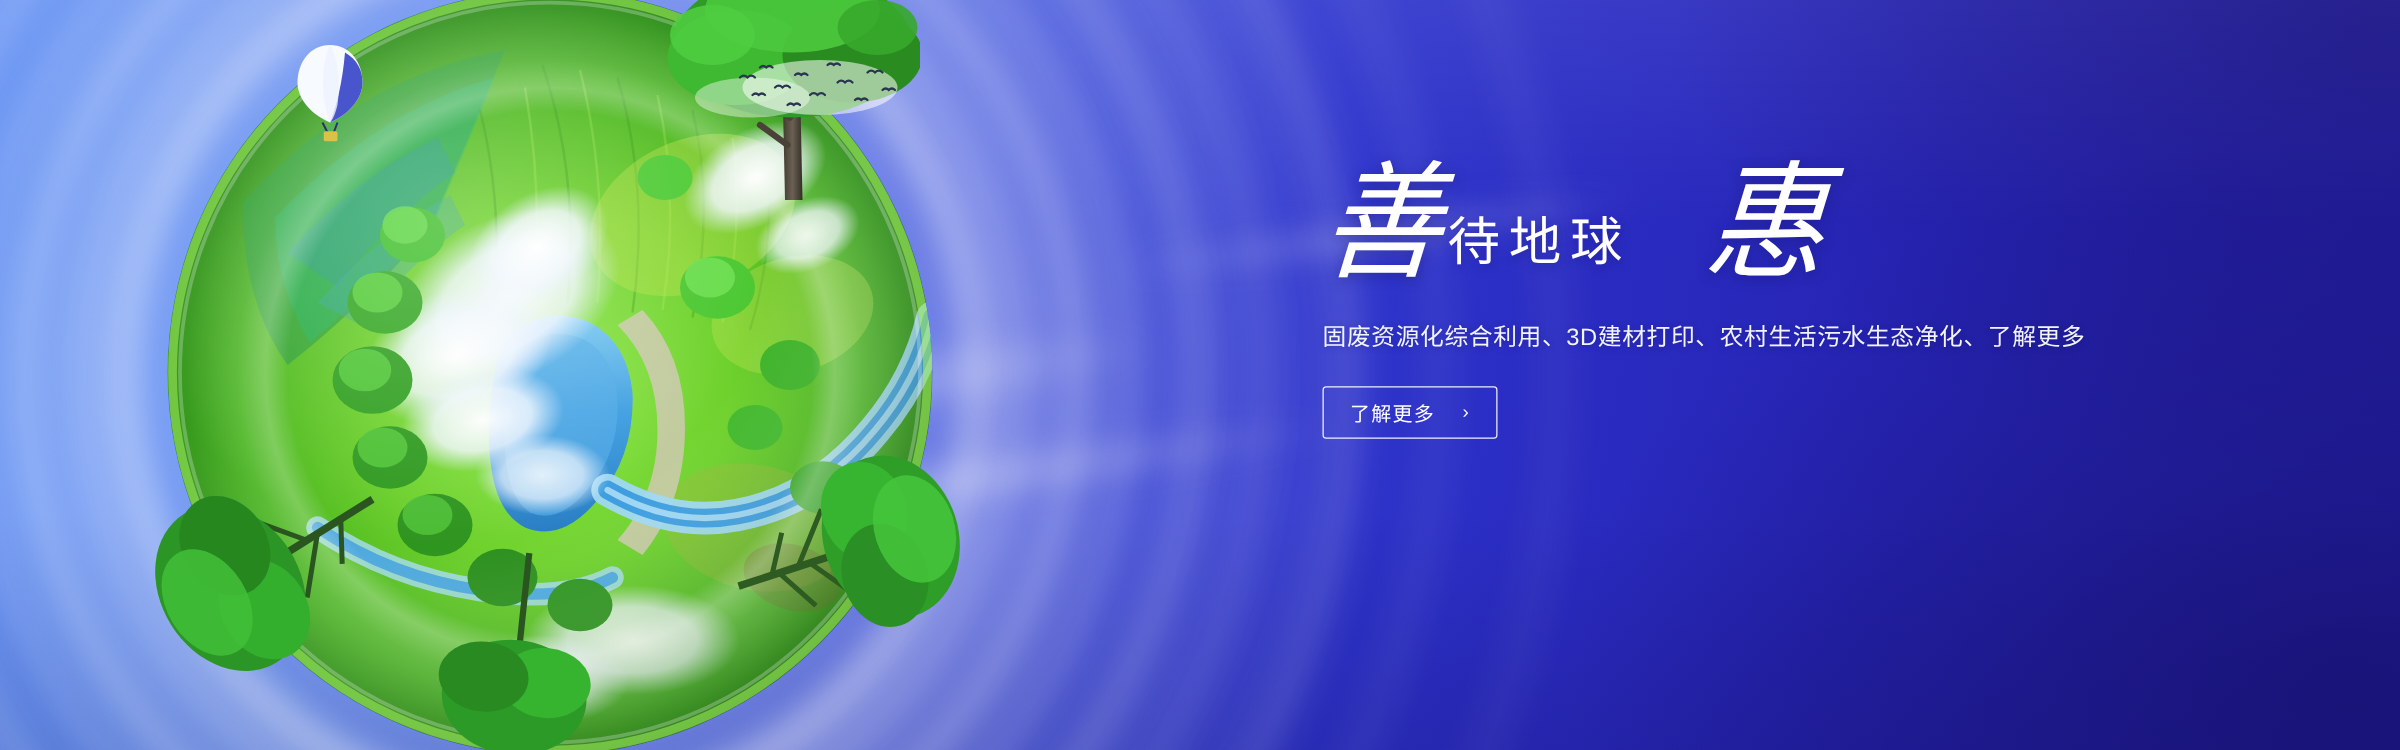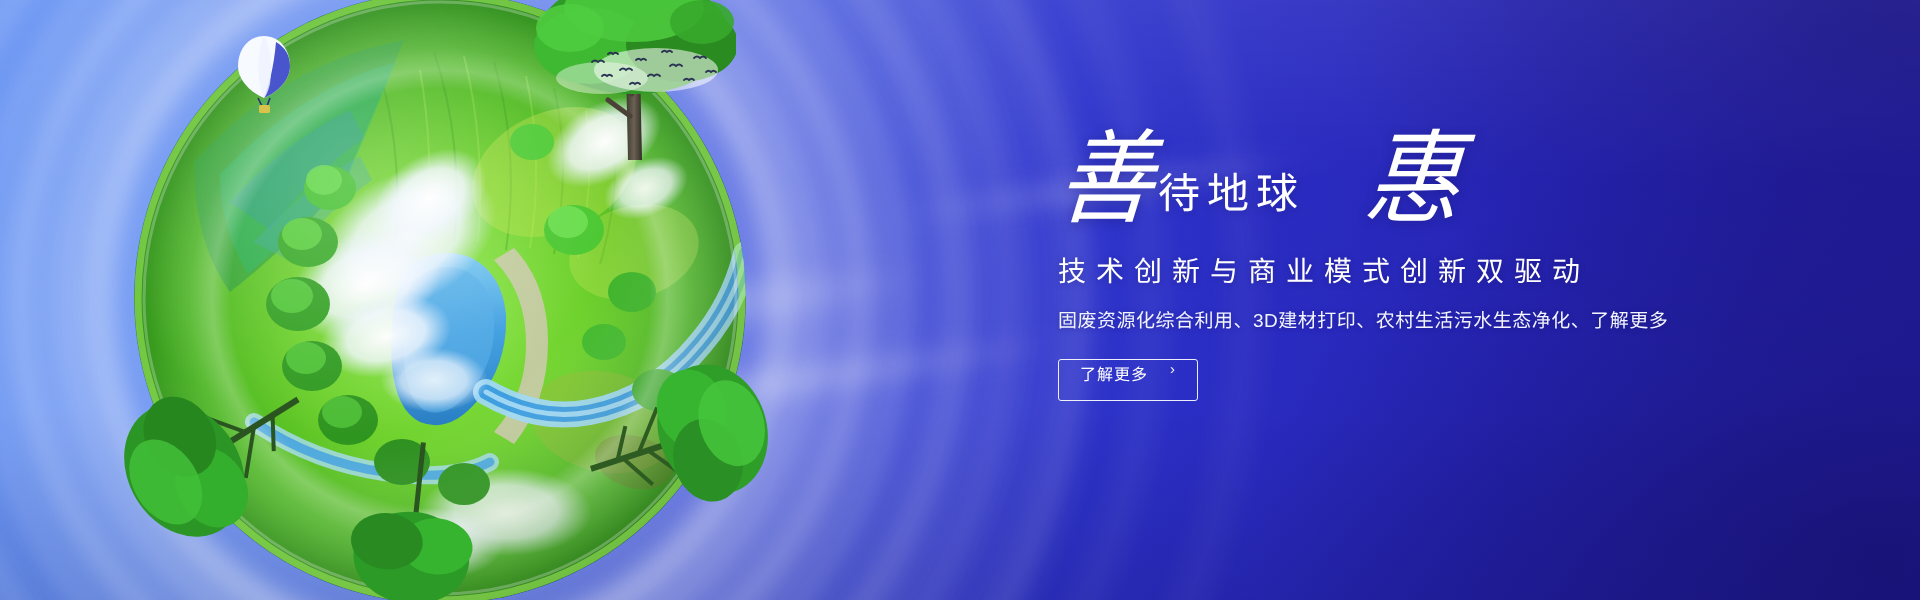--- a/index.html
+++ b/index.html
@@ -205,20 +205,21 @@
     font-size: 19px;
     line-height: 1.4;
     letter-spacing: 0.5px;
     white-space: nowrap;
     text-shadow: 0 1px 5px rgba(20,16,90,0.35);
   }
 
   .cta {
     margin-top: 24px;
     display: inline-flex;
+    align-items: center;
     justify-content: center;
     gap: 22px;
     width: 140px;
     height: 42px;
     border: 1px solid rgba(255,255,255,0.92);
     border-radius: 3px;
     color: #ffffff;
     background: transparent;
     font-size: 16px;
     letter-spacing: 1px;
@@ -461,21 +462,20 @@
 
   <div class="content">
 
     <div class="headline">
       <span class="big-char">善</span>
       <span class="small-chars">待地球</span>
       <span class="phrase-gap"></span>
       <span class="big-char">惠</span>
     </div>
 
-    <div class="subtitle">技术创新与商业模式创新双驱动</div>
 
     <div class="description">固废资源化综合利用、3D建材打印、农村生活污水生态净化、了解更多</div>
 
     <button class="cta">
       <span>了解更多</span>
       <span class="chev">›</span>
     </button>
 
   </div>
 

